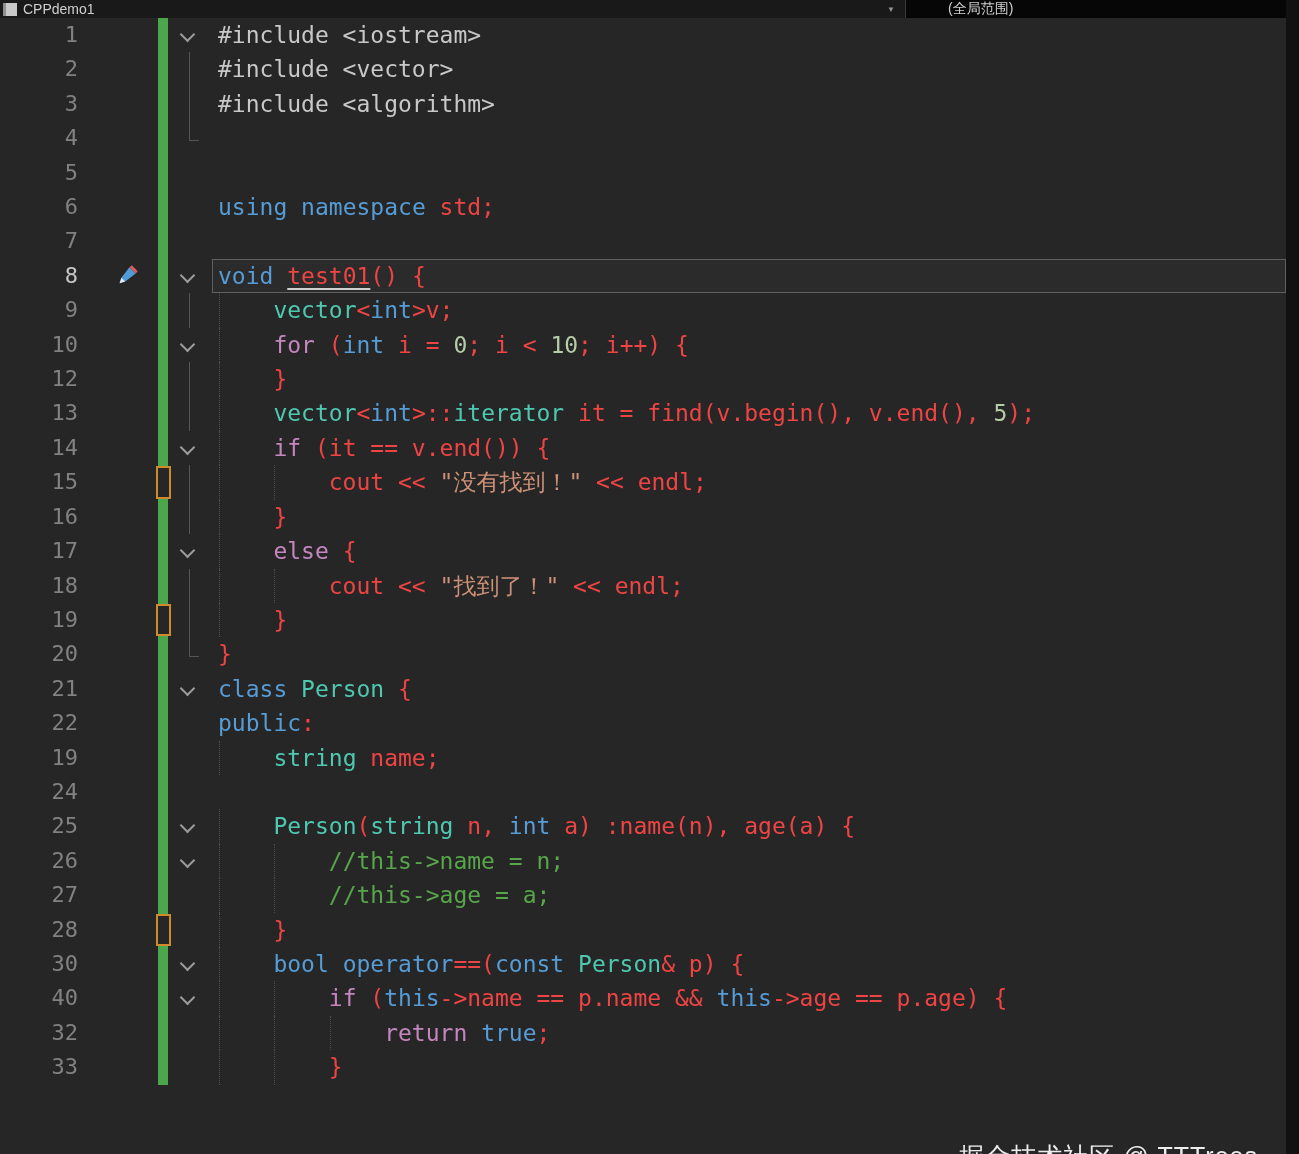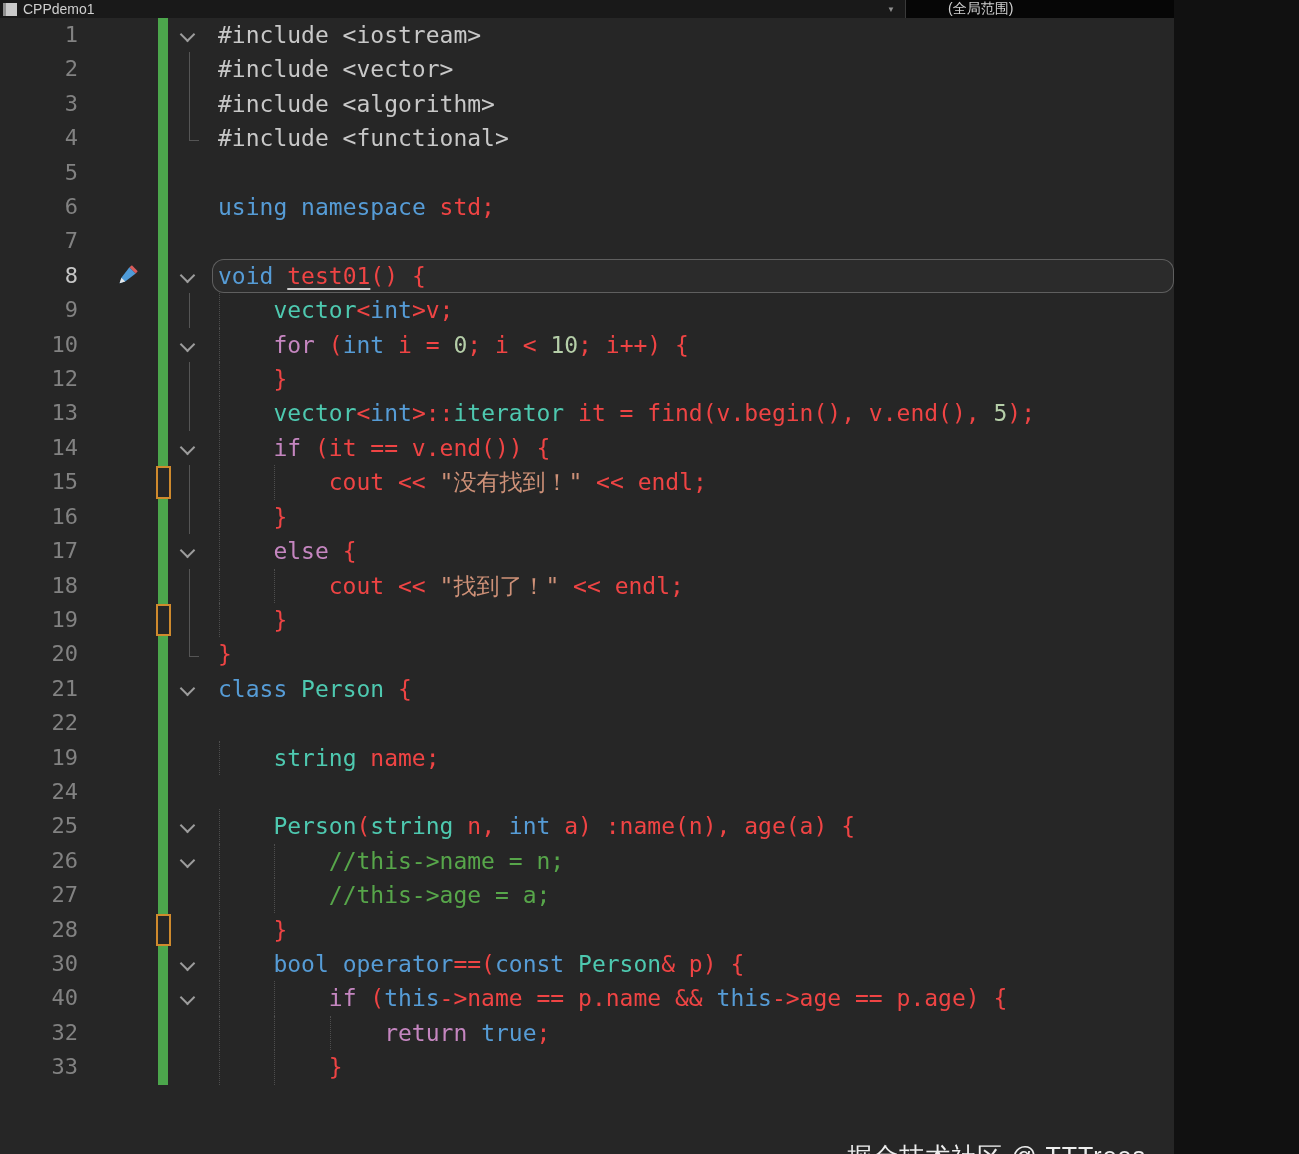--- a/index.html
+++ b/index.html
@@ -1,16 +1,16 @@
 <!DOCTYPE html>
 <html><head>
 <meta charset="utf-8">
 <style>
   html,body{margin:0;padding:0;background:#111;}
-  #screen{position:relative;width:1174px;height:1154px;background:#262626;overflow:hidden;}
+  #screen{position:relative;width:1286px;height:1154px;background:#262626;overflow:hidden;}
 
   
   #topbar{position:absolute;top:0;left:0;right:0;height:18px;display:flex;align-items:stretch;
           font-family:"Liberation Sans",sans-serif;font-size:14px;color:#cfcfcf;background:#191919;}
   .proj{width:905px;display:flex;align-items:center;gap:6px;padding-left:3px;box-sizing:border-box;}
   .fileicon{width:11px;height:13px;background:#c9c9c9;border-left:3px solid #8f8f8f;flex:none;}
   .projname{white-space:nowrap;overflow:hidden;}
   .caret{margin-left:auto;margin-right:10px;font-size:8px;color:#909090;}
   .navdiv{width:1px;background:#3a3a3a;}
   .scope{flex:1;background:#060606;display:flex;align-items:center;padding-left:42px;color:#cfcfcf;}
@@ -25,21 +25,21 @@
   .green{position:absolute;top:0;bottom:0;left:0;right:0;background:#4CA64C;}
   .omark{position:absolute;top:1px;bottom:1px;left:-2px;right:-3px;background:#262626;border:2px solid #CF8A2D;}
   .fold{width:44px;flex:none;position:relative;}
   .chev{position:absolute;left:14px;top:11px;width:9px;height:9px;border-left:2px solid #9c9c9c;border-bottom:2px solid #9c9c9c;transform:rotate(-45deg);}
   .vline{position:absolute;left:21px;top:0;bottom:0;width:1px;background:#555;}
   .corner{position:absolute;left:21px;top:0;height:55%;width:9px;border-left:1px solid #555;border-bottom:1px solid #555;}
   .code{flex:1;position:relative;white-space:pre;padding-left:6px;color:#d8d8d8;overflow:hidden;}
   .guide{position:absolute;top:0;bottom:0;width:1px;border-left:1px dotted #4e4e4e;}
   .tok{position:relative;}
 
-  .row.current .code{background:#2b2b2b;box-shadow:inset 0 0 0 1px #5f5f5f;border-radius:12px;}
+  .row.current .code{background:#2b2b2b;box-shadow:inset 0 0 0 1px #5f5f5f;}
   .row.current .ln{color:#c6c6c6;}
 
   
   .pl{color:#ef4444}
   .pp{color:#c8c8c8}
   .kw{color:#569CD6}
   .ctl{color:#C586C0}
   .ty{color:#4EC9B0}
   .str{color:#CE9178}
   .com{color:#57A64A}
@@ -103,21 +103,20 @@
       </div>
       <div class="row">
         <div class="ln">4</div>
         <div class="icn"></div>
         <div class="gut">
           <div class="green"></div>
         </div>
         <div class="fold">
           <div class="corner"></div>
         </div>
-        <div class="code"><span class="tok pp">#include &lt;functional&gt;</span></div>
       </div>
       <div class="row">
         <div class="ln">5</div>
         <div class="icn"></div>
         <div class="gut">
           <div class="green"></div>
         </div>
         <div class="fold"></div>
         <div class="code"></div>
       </div>
@@ -290,20 +289,21 @@
         </div>
         <div class="code"><span class="tok kw">class</span><span class="tok pl"> </span><span class="tok ty">Person</span><span class="tok pl"> {</span></div>
       </div>
       <div class="row">
         <div class="ln">22</div>
         <div class="icn"></div>
         <div class="gut">
           <div class="green"></div>
         </div>
         <div class="fold"></div>
+        <div class="code"><span class="tok kw">public</span><span class="tok pl">:</span></div>
       </div>
       <div class="row">
         <div class="ln">19</div>
         <div class="icn"></div>
         <div class="gut">
           <div class="green"></div>
         </div>
         <div class="fold"></div>
         <div class="code"><div class="guide" style="left: 7px;"></div><span class="tok pl">    </span><span class="tok ty">string</span><span class="tok pl"> name;</span></div>
       </div>

